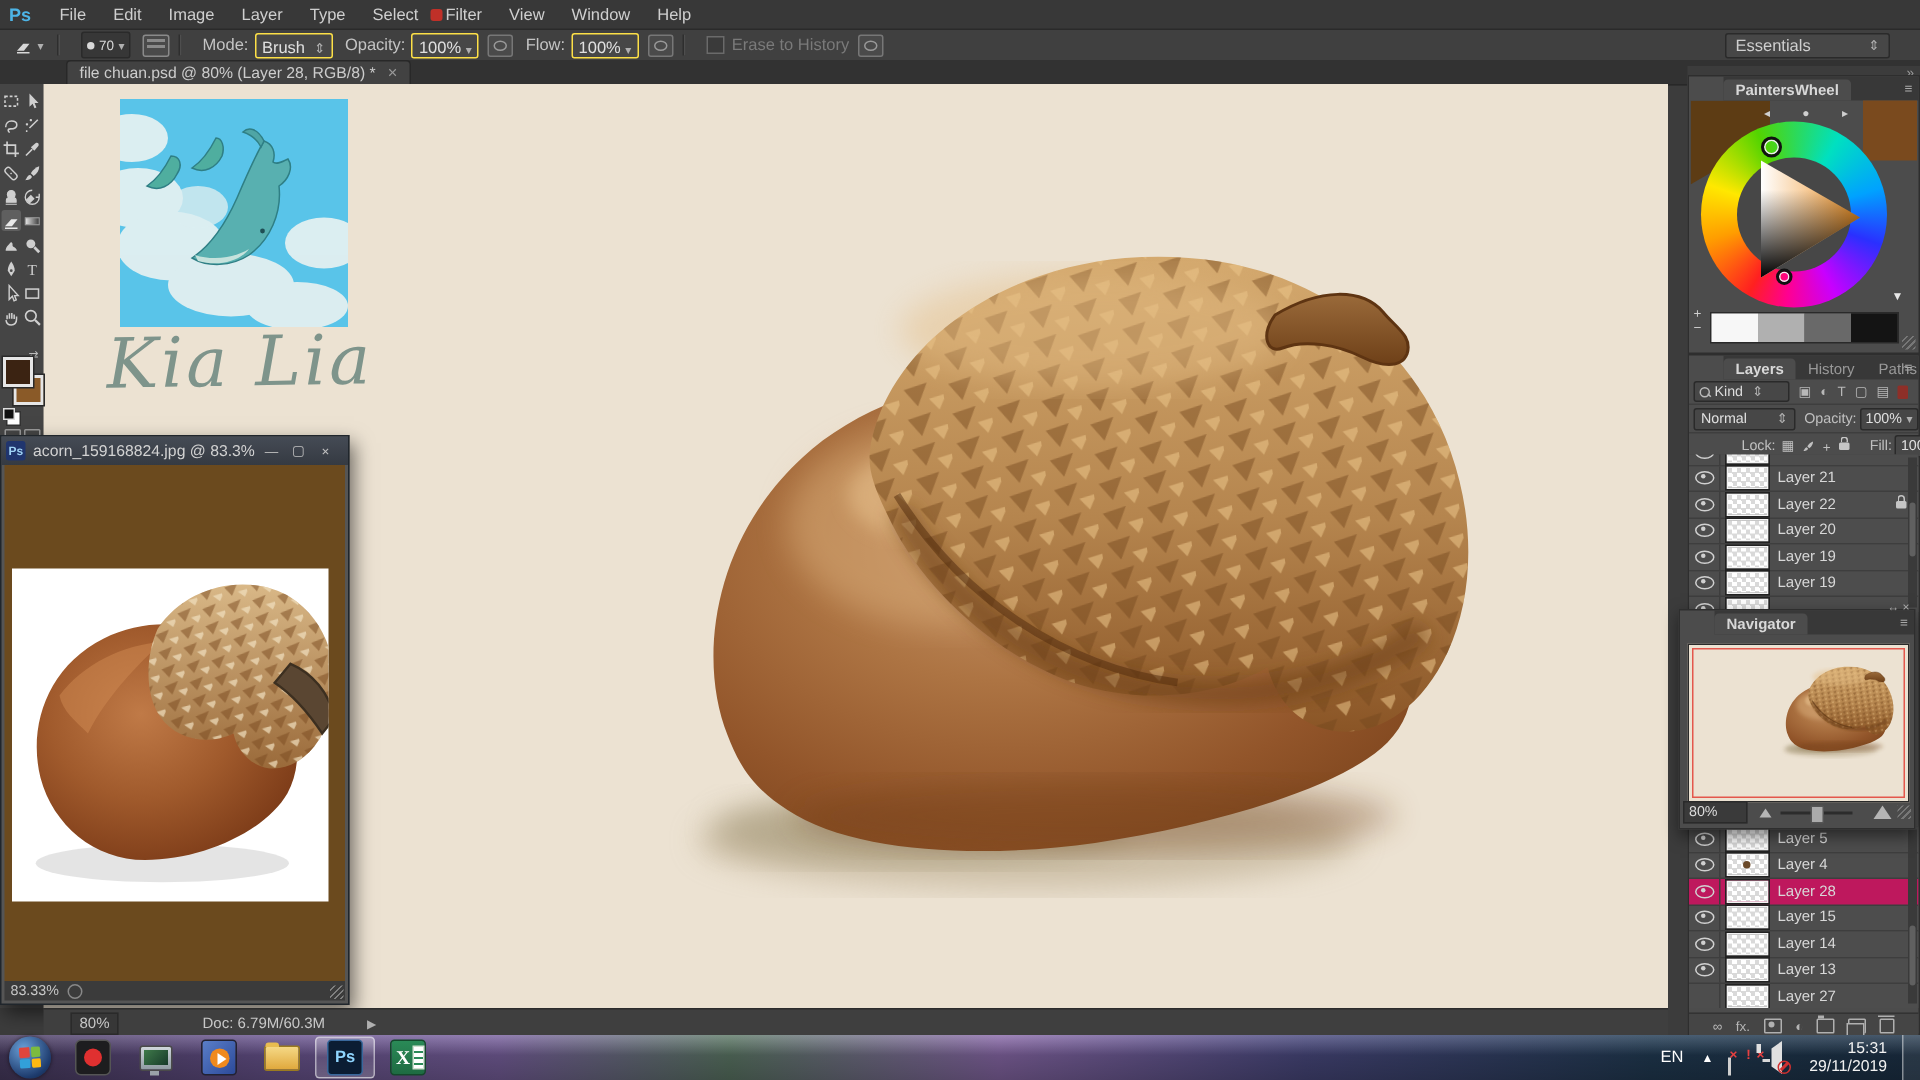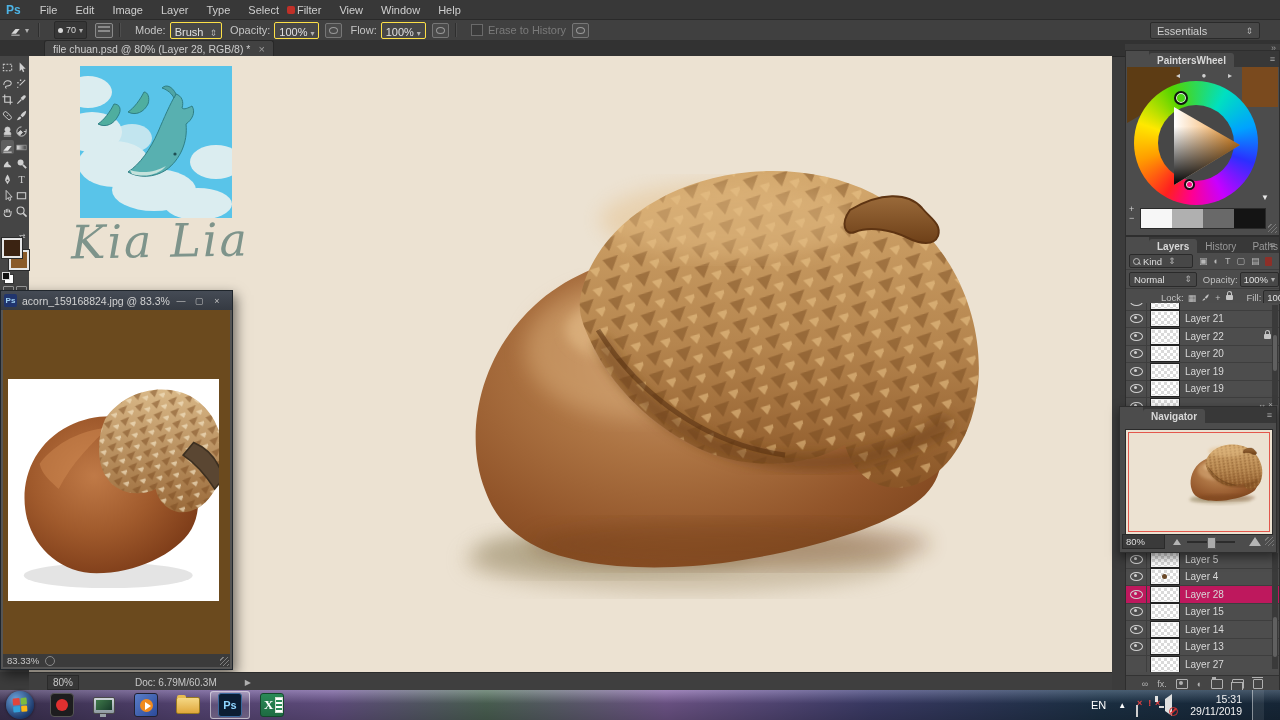--- a/index.html
+++ b/index.html
@@ -171,21 +171,21 @@
   .ic-comp::before{content:"";position:absolute;left:6px;bottom:-4px;width:6px;height:3px;background:#9aa2a8;}
   .ic-media{width:22px;height:22px;background:linear-gradient(135deg,#5a7ec8,#2c4a9a);border-radius:3px;display:flex;align-items:center;justify-content:center;border:1px solid #223;}
   .ic-media span{width:13px;height:13px;background:#f08a1e;border-radius:50%;position:relative;}
   .ic-media span::after{content:"";position:absolute;left:5px;top:3px;border-left:6px solid #fff;border-top:4px solid transparent;border-bottom:4px solid transparent;}
   .ic-folder{width:22px;height:15px;background:linear-gradient(#f5d885,#e0a83c);border-radius:2px;position:relative;border:1px solid #9a7a20;}
   .ic-folder::before{content:"";position:absolute;left:0;top:-3px;width:9px;height:3px;background:#e8bc50;border-radius:2px 2px 0 0;}
   .ic-ps{width:22px;height:22px;background:#0b1d33;border:1px solid #39689c;border-radius:3px;color:#8fd6ff;font-size:11px;font-weight:bold;display:flex;align-items:center;justify-content:center;}
   .ic-xl{width:22px;height:22px;background:linear-gradient(#2a8a57,#1e6b42);border-radius:3px;display:flex;align-items:center;border:1px solid #14482c;}
   .ic-xl b{color:#fff;font-size:13px;margin-left:3px;font-family:"Liberation Serif",serif;}
   .ic-xl i{width:7px;height:14px;margin-left:2px;background:repeating-linear-gradient(#fff 0 2.5px,#2a8a57 2.5px 4px);border:1px solid #d0e0d0;}
-  #tray{position:absolute;right:16px;top:0;height:30px;display:flex;align-items:center;color:#fff;}
+  #tray{position:absolute;right:0;top:0;height:30px;display:flex;align-items:center;color:#fff;}
   .tlang{font-size:11px;margin-right:12px;}
   .tup{font-size:8px;margin-right:12px;}
   .trayic{position:relative;margin-right:9px;}
   .tflag{width:10px;height:8px;background:#e8e8e8;clip-path:polygon(0 0,100% 15%,100% 85%,0 100%);}
   .pole{position:absolute;left:-2px;top:0;width:1.5px;height:12px;background:#cfcfcf;}
   .badge{position:absolute;right:-4px;bottom:-3px;color:#e84040;font-size:9px;font-weight:bold;line-height:9px;}
   .tgear{width:9px;height:9px;background:#b8b8b8;border-radius:2px;}
   .tnet{width:11px;height:8px;background:#d8d8d8;border-radius:1px;position:relative;}
   .tnet::after{content:"";position:absolute;left:3px;bottom:-3px;width:5px;height:2px;background:#d8d8d8;}
   .tvol{width:0;height:0;border-top:5px solid transparent;border-bottom:5px solid transparent;border-right:7px solid #e0e0e0;position:relative;}

